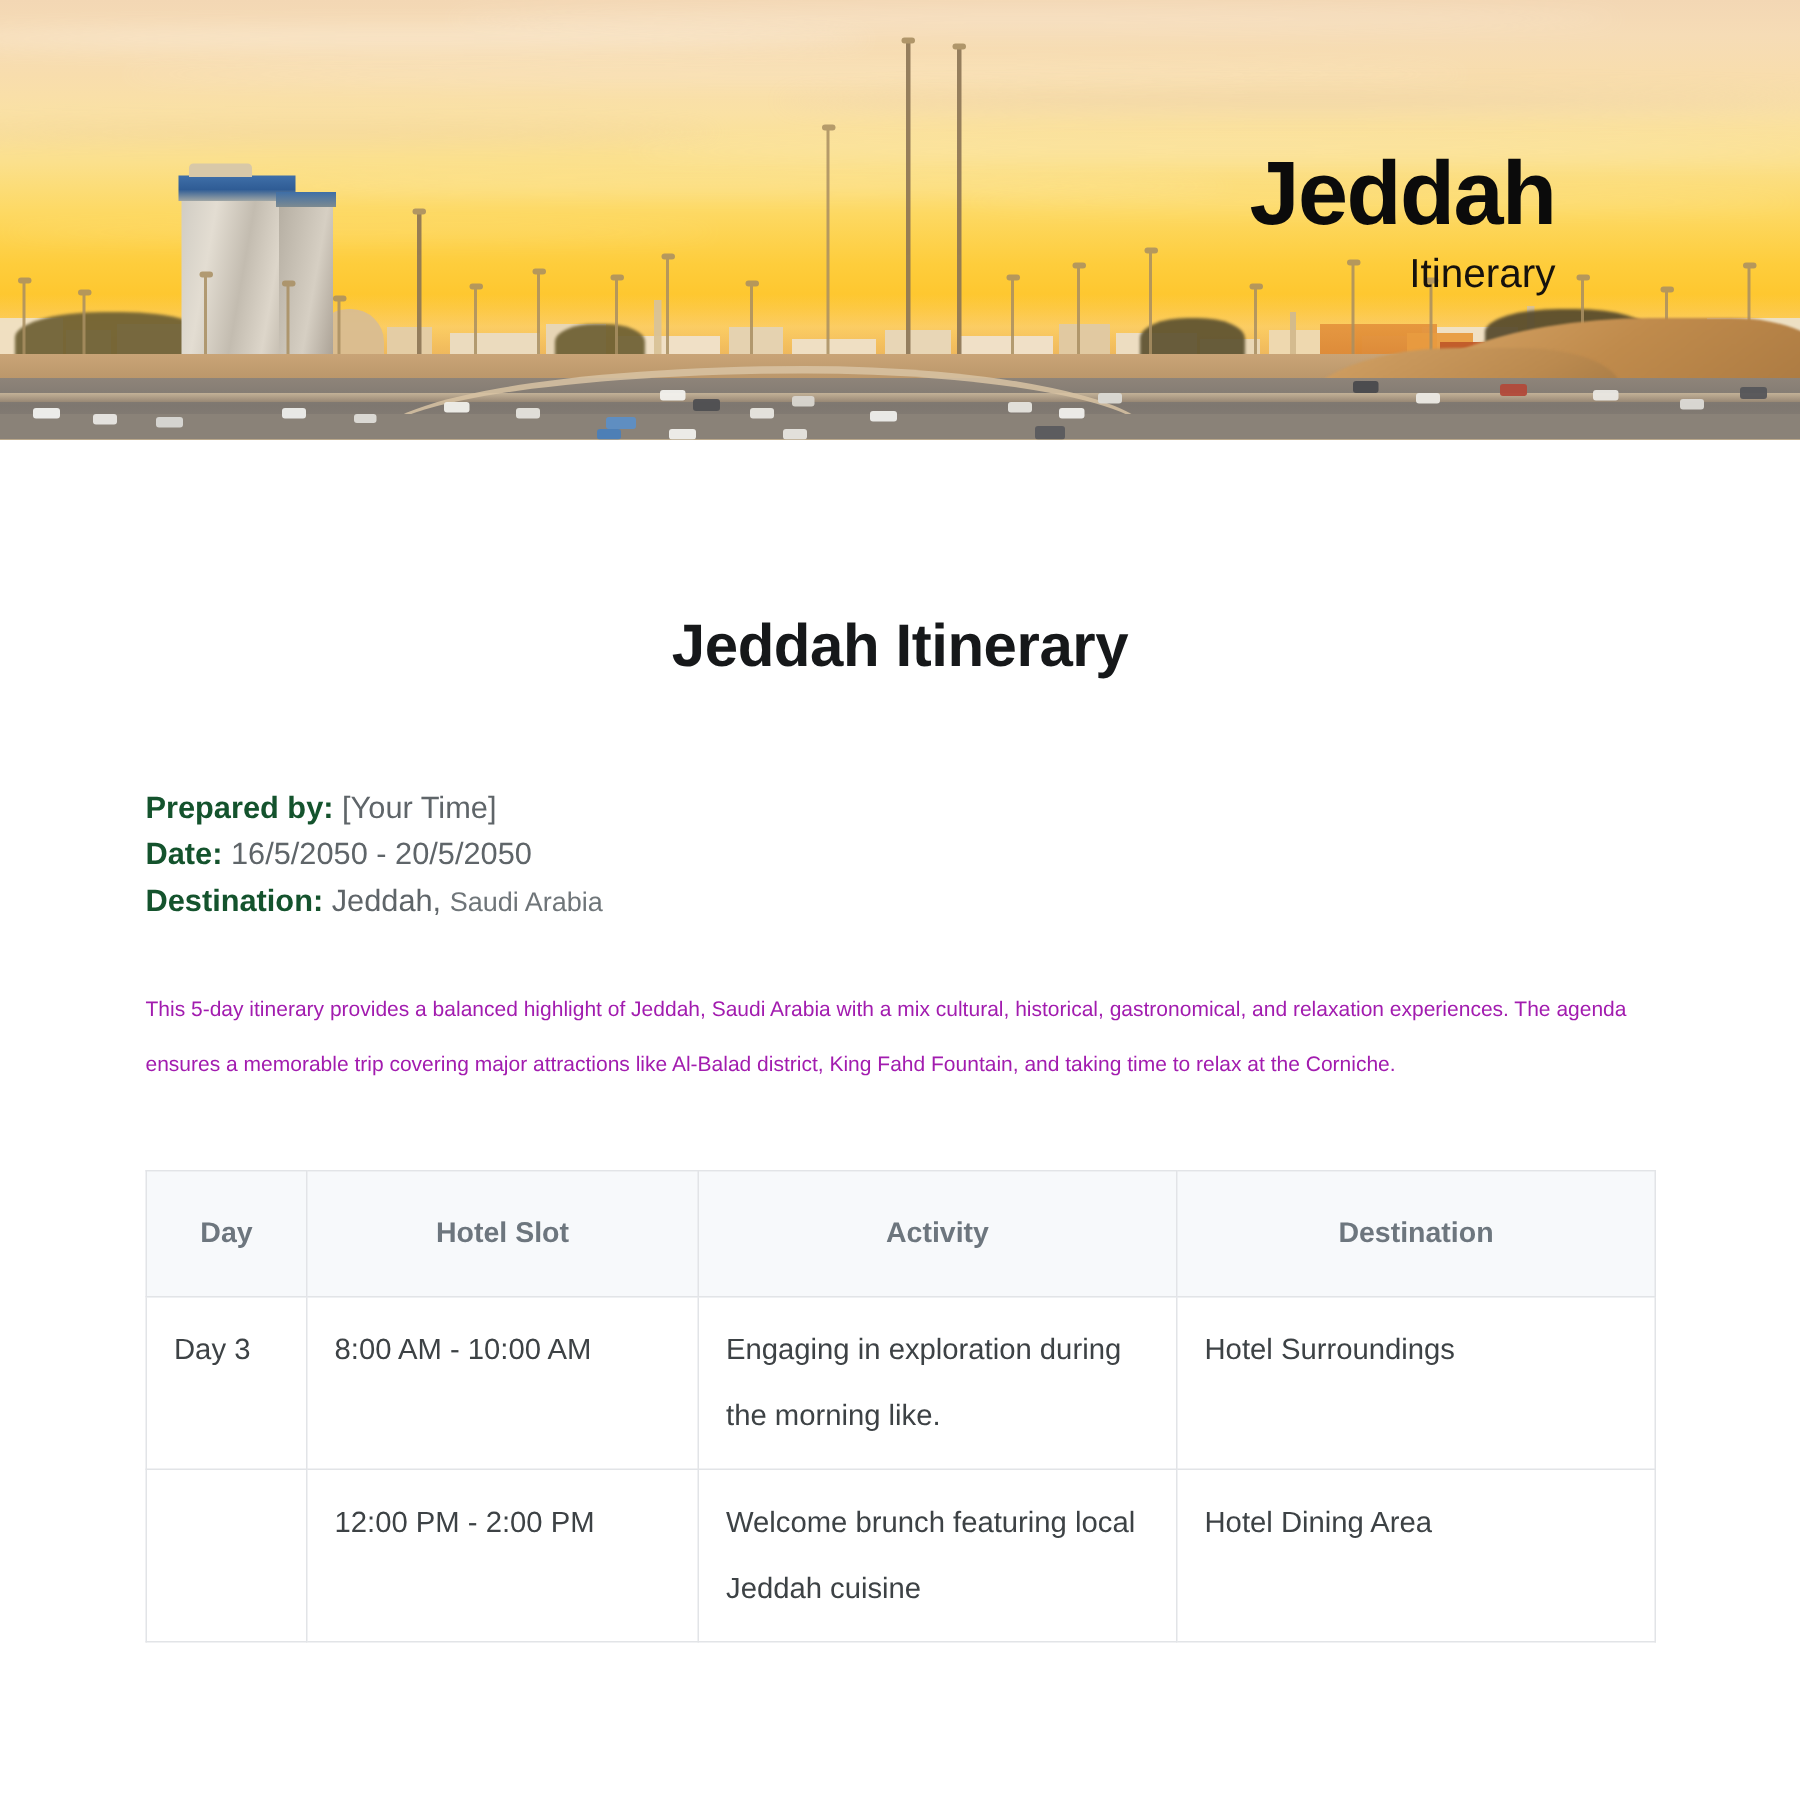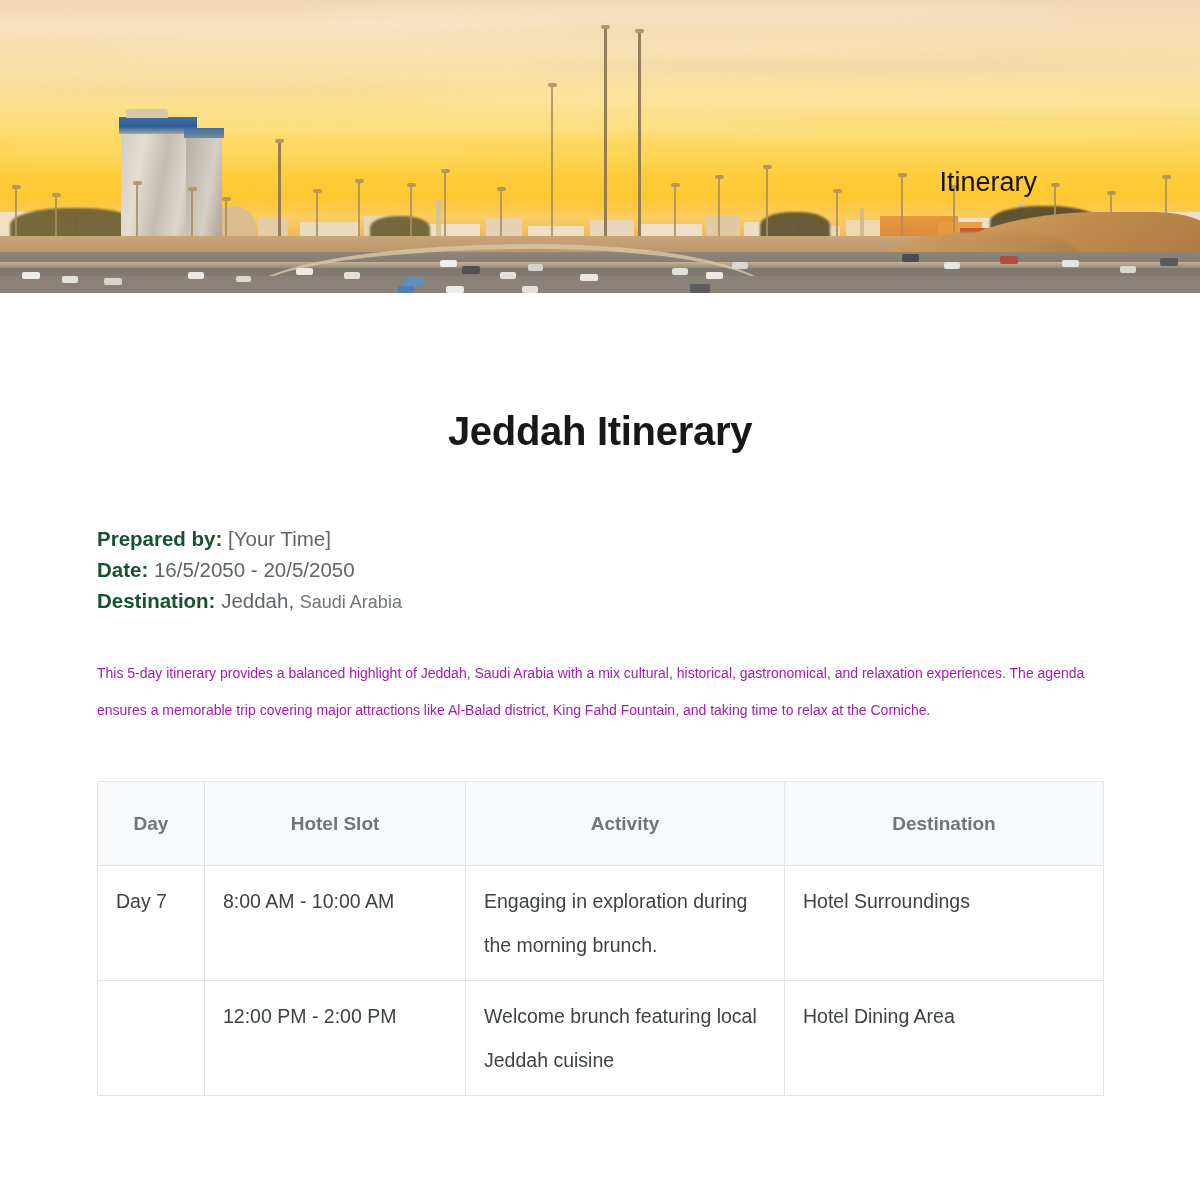--- a/index.html
+++ b/index.html
@@ -320,20 +320,21 @@
   <div class="car" style="left:446px; top:286px; width:18px; height:7px; background:#f0efeb;"></div>
   <div class="car" style="left:522px; top:286px; width:16px; height:7px; background:#e6e4df;"></div>
   <div class="car" style="left:690px; top:284px; width:20px; height:9px; background:#5b5b5e;"></div>
   <div class="car" style="left:902px; top:254px; width:17px; height:8px; background:#4a4a4d;"></div>
   <div class="car" style="left:944px; top:262px; width:16px; height:7px; background:#eae8e3;"></div>
   <div class="car" style="left:1000px;top:256px; width:18px; height:8px; background:#b24a3a;"></div>
   <div class="car" style="left:1062px;top:260px; width:17px; height:7px; background:#e9e7e2;"></div>
   <div class="car" style="left:1120px;top:266px; width:16px; height:7px; background:#dcdad5;"></div>
   <div class="car" style="left:1160px;top:258px; width:18px; height:8px; background:#56565a;"></div>
 
+  <div class="banner-title">Jeddah</div>
   <div class="banner-subtitle">Itinerary</div>
 </div>
 
 <div class="doc">
 
   <h1 class="doc-title">Jeddah Itinerary</h1>
 
   <div class="meta">
     <div class="meta-line">
       <b>Prepared by:</b>
@@ -362,23 +363,23 @@
     <thead>
       <tr>
         <th>Day</th>
         <th>Hotel Slot</th>
         <th>Activity</th>
         <th>Destination</th>
       </tr>
     </thead>
     <tbody>
       <tr>
-        <td>Day 7</td>
+        <td>Day 3</td>
         <td>8:00 AM - 10:00 AM</td>
-        <td>Engaging in exploration during the morning brunch.</td>
+        <td>Engaging in exploration during the morning like.</td>
         <td>Hotel Surroundings</td>
       </tr>
       <tr>
         <td class="cell-empty"></td>
         <td>12:00 PM - 2:00 PM</td>
         <td>Welcome brunch featuring local Jeddah cuisine</td>
         <td>Hotel Dining Area</td>
       </tr>
     </tbody>
   </table>

